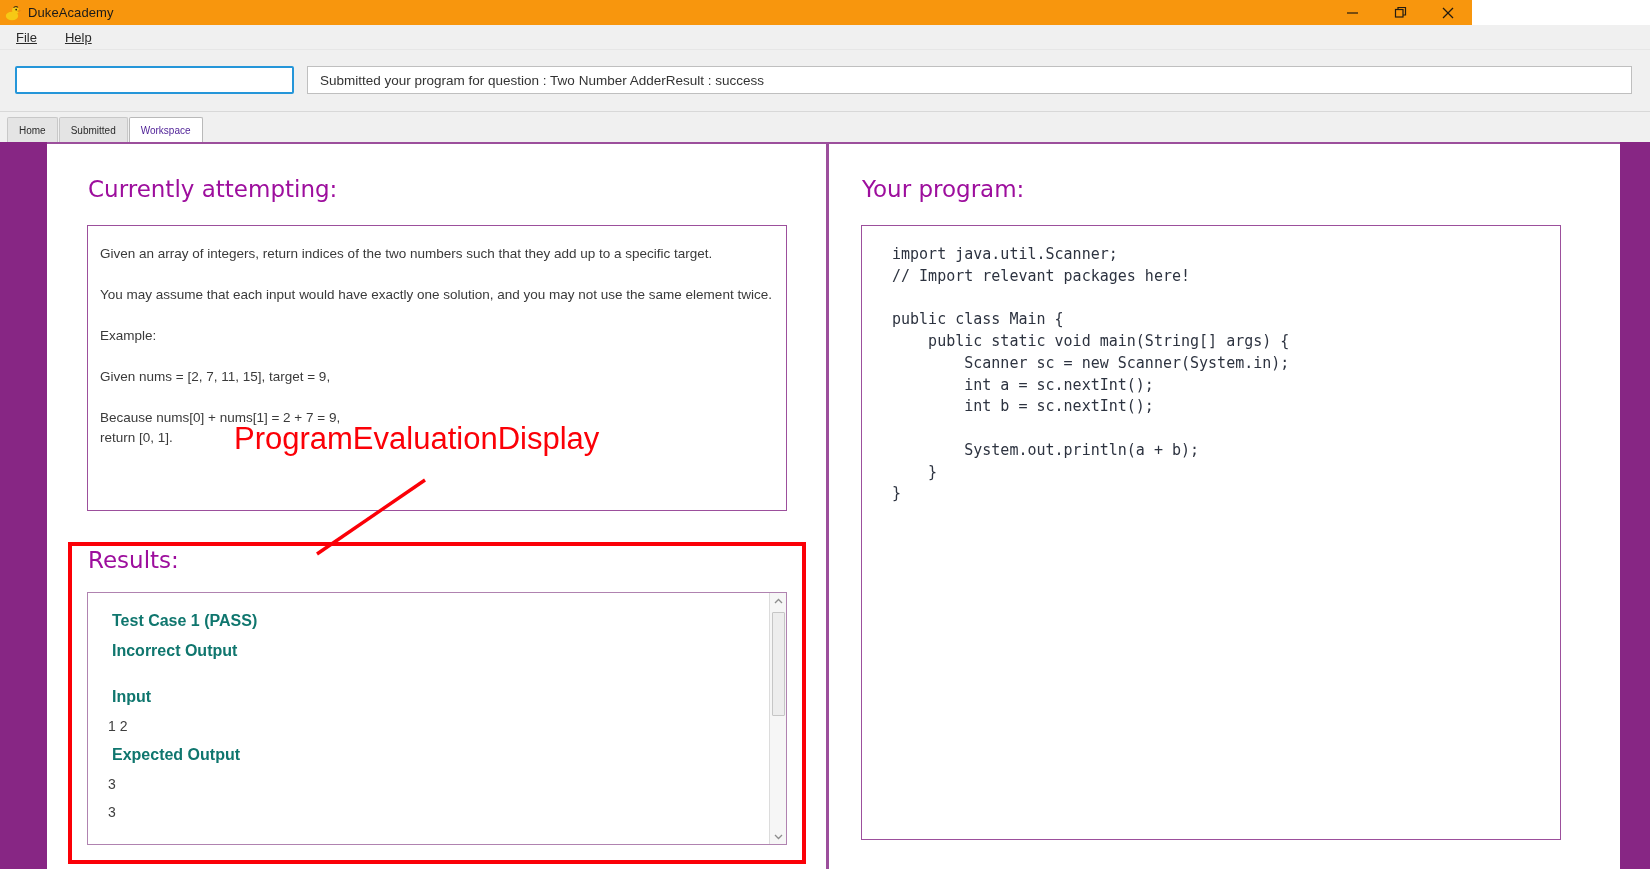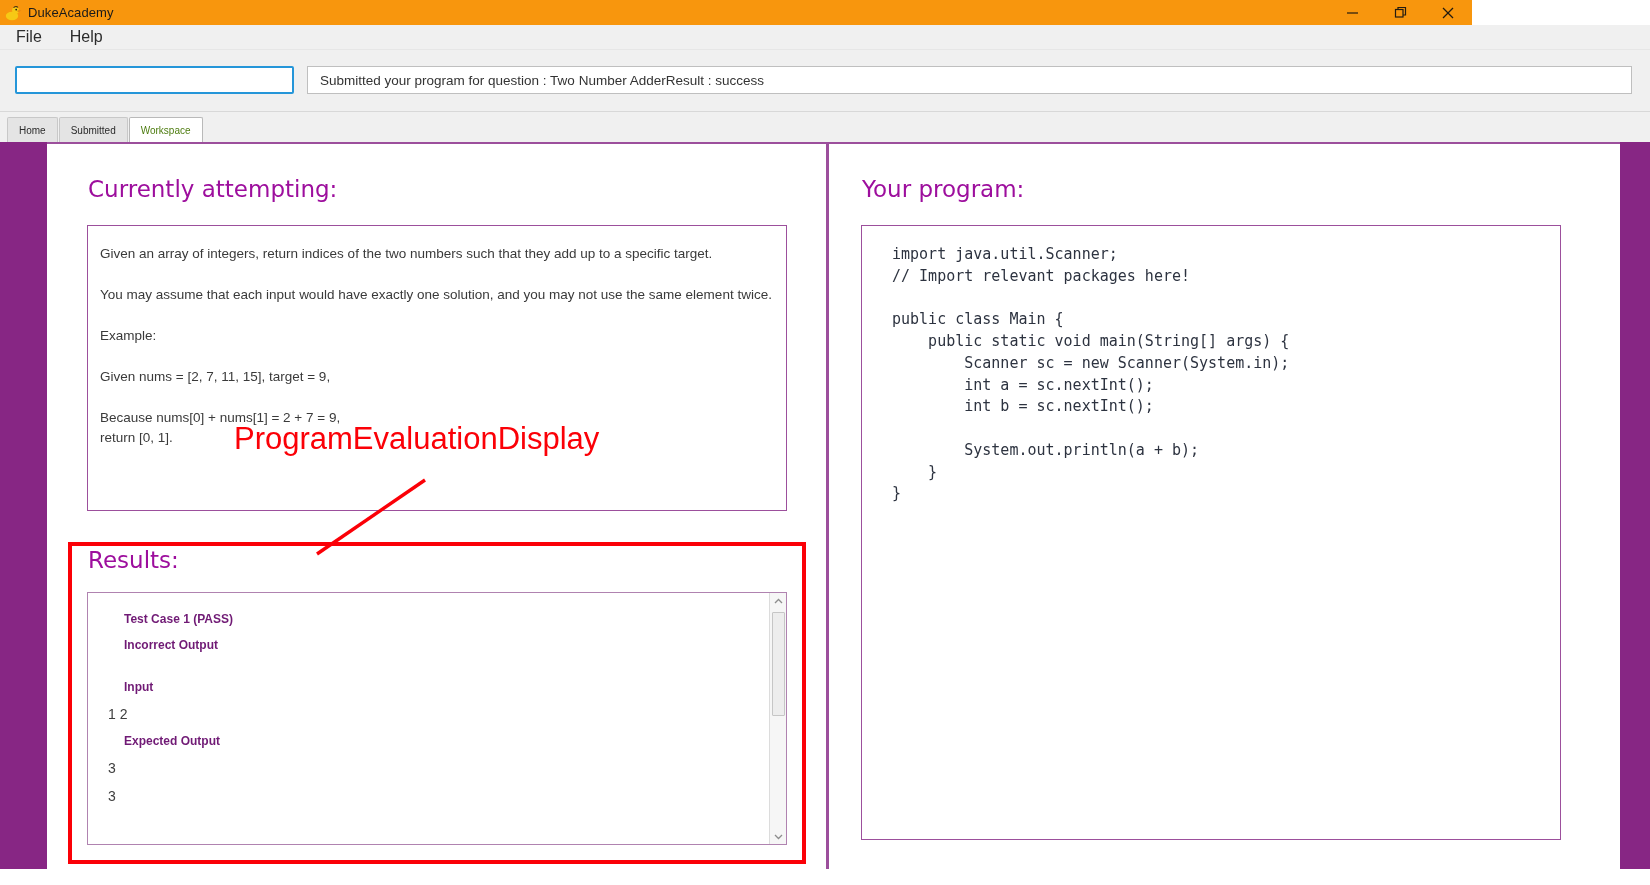--- a/index.html
+++ b/index.html
@@ -45,22 +45,22 @@
 
   
   .menubar {
     position: absolute; left: 0; top: 25px;
     width: 1650px; height: 25px;
     background: #f0f0f0;
     display: flex; align-items: center;
     border-bottom: 1px solid #e6e6e6;
   }
   .menu-item {
-    font-size: 16px; color: #2b2b2b;
-    padding: 3px 12px; margin-left: 4px;
+    font-size: 13px; color: #2b2b2b;
+    padding: 3px 12px; margin-left: 4px; text-decoration: underline;
   }
 
   
   .toolbar {
     position: absolute; left: 0; top: 50px;
     width: 1650px; height: 62px;
     background: #f0f0f0;
     border-bottom: 1px solid #d8d8d8;
   }
   .cmd-input {
@@ -102,21 +102,21 @@
     font-size: 10px; color: #2b2b2b;
     background: #e4e4e4;
     border: 1px solid #c8c8c8;
     border-bottom: none;
     margin-right: 1px;
     border-radius: 2px 2px 0 0;
   }
   .tab.active {
     background: #ffffff;
     border-color: #b9b9b9;
-    color: #4d7c0f;
+    color: #4c1d95;
   }
 
   
   .workspace {
     position: absolute; left: 0; top: 142px;
     width: 1650px; height: 743px;
     background: #ffffff;
   }
   .side-strip-left {
     position: absolute; left: 0; top: 0;
@@ -178,22 +178,22 @@
     border: 1px solid #b083b0;
     background: #ffffff;
     overflow: hidden;
   }
   .results-inner {
     position: absolute; left: 0; top: 0;
     width: 682px; height: 253px;
     padding: 19px 0 0 20px;
   }
   .res-strong {
-    font-size: 12px; font-weight: bold; color: #701a75;
-    margin: 0 0 12px 16px;
+    font-size: 16px; font-weight: bold; color: #0f766e;
+    margin: 0 0 12px 4px;
   }
   .res-strong.spaced { margin-top: 28px; }
   .res-val {
     font-size: 14px; color: #3e3e3e;
     margin: 0 0 12px 0;
   }
 
   
   .sb {
     position: absolute; right: 0; top: 0;

